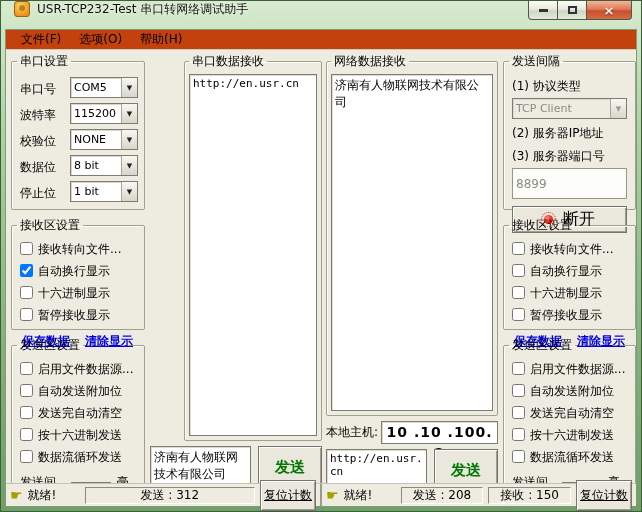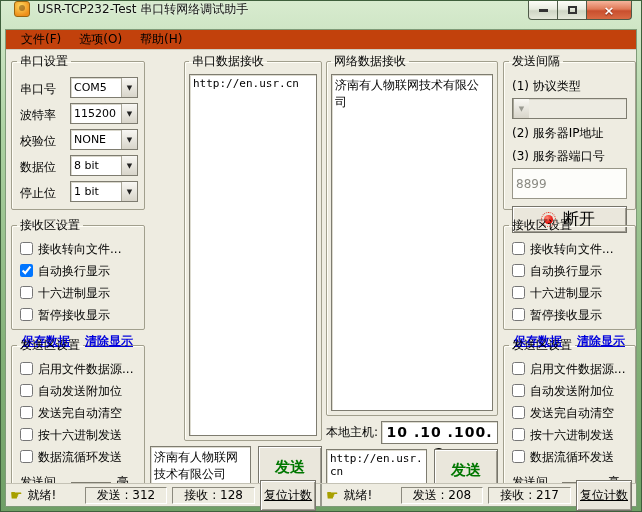--- a/index.html
+++ b/index.html
@@ -241,20 +241,21 @@
           <textarea class="mono" style="">http://en.usr.cn</textarea>
           <button class="btn sendbtn">发送</button>
         </div>
       </div>
 
       <div class="col col4">
         <fieldset class="fs-netset">
           <legend>发送间隔</legend>
           <div class="netlabel">(1) 协议类型</div>
           <div class="combo disabled netfield">
+            <span class="combo-val">TCP Client</span>
             <span class="combo-btn">▼</span>
           </div>
           <div class="netlabel">(2) 服务器IP地址</div>
           <div class="netlabel">(3) 服务器端口号</div>
           <div class="netfield">
             <input class="portinput" value="8899" style="">
           </div>
           <button class="btn btn-toggle">
             <span class="led"></span>
             <span>断开</span>
@@ -315,25 +316,24 @@
 
         </fieldset>
       </div>
     </div>
 
     <div class="statusbar">
       <div class="status-half">
         <span class="statusicon">☛</span>
         <span class="ready">就绪!</span>
         <span class="sunk">发送 : 312</span>
-        <span class="sunk">接收 : 128</span>
         <button class="btn resetbtn">复位计数</button>
       </div>
       <div class="status-half">
         <span class="statusicon">☛</span>
         <span class="ready">就绪!</span>
         <span class="sunk">发送 : 208</span>
-        <span class="sunk">接收 : 217</span>
+        <span class="sunk">接收 : 150</span>
         <button class="btn resetbtn">复位计数</button>
       </div>
     </div>
   </div>
 </div>
 
 </body></html>

